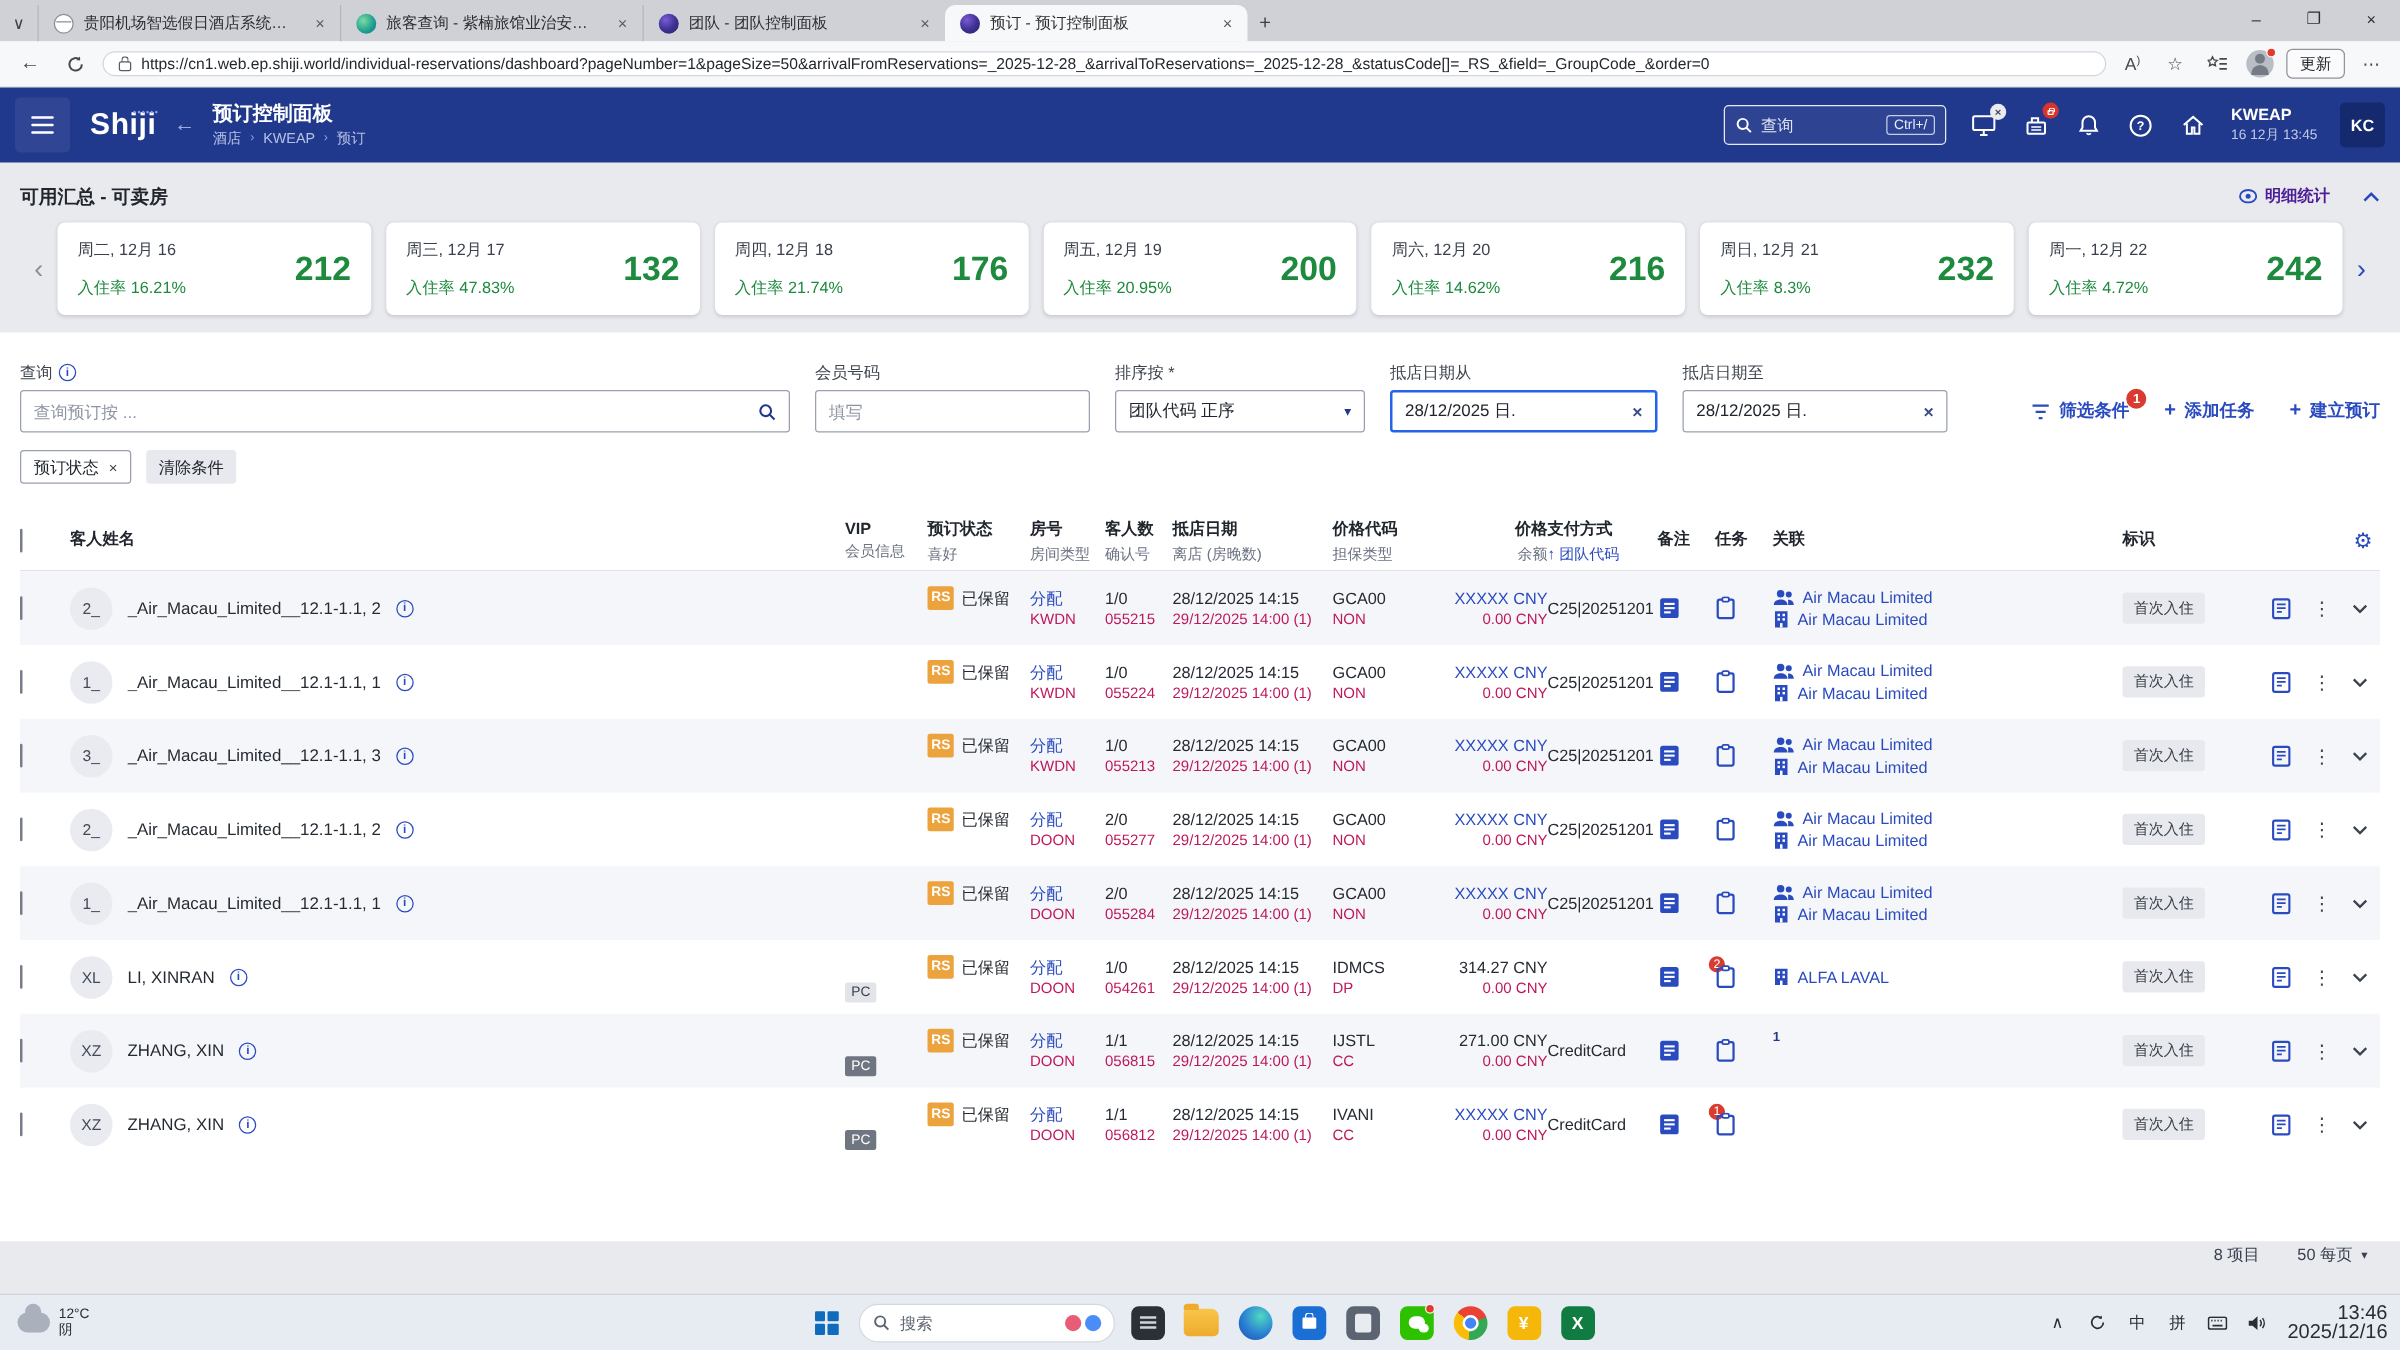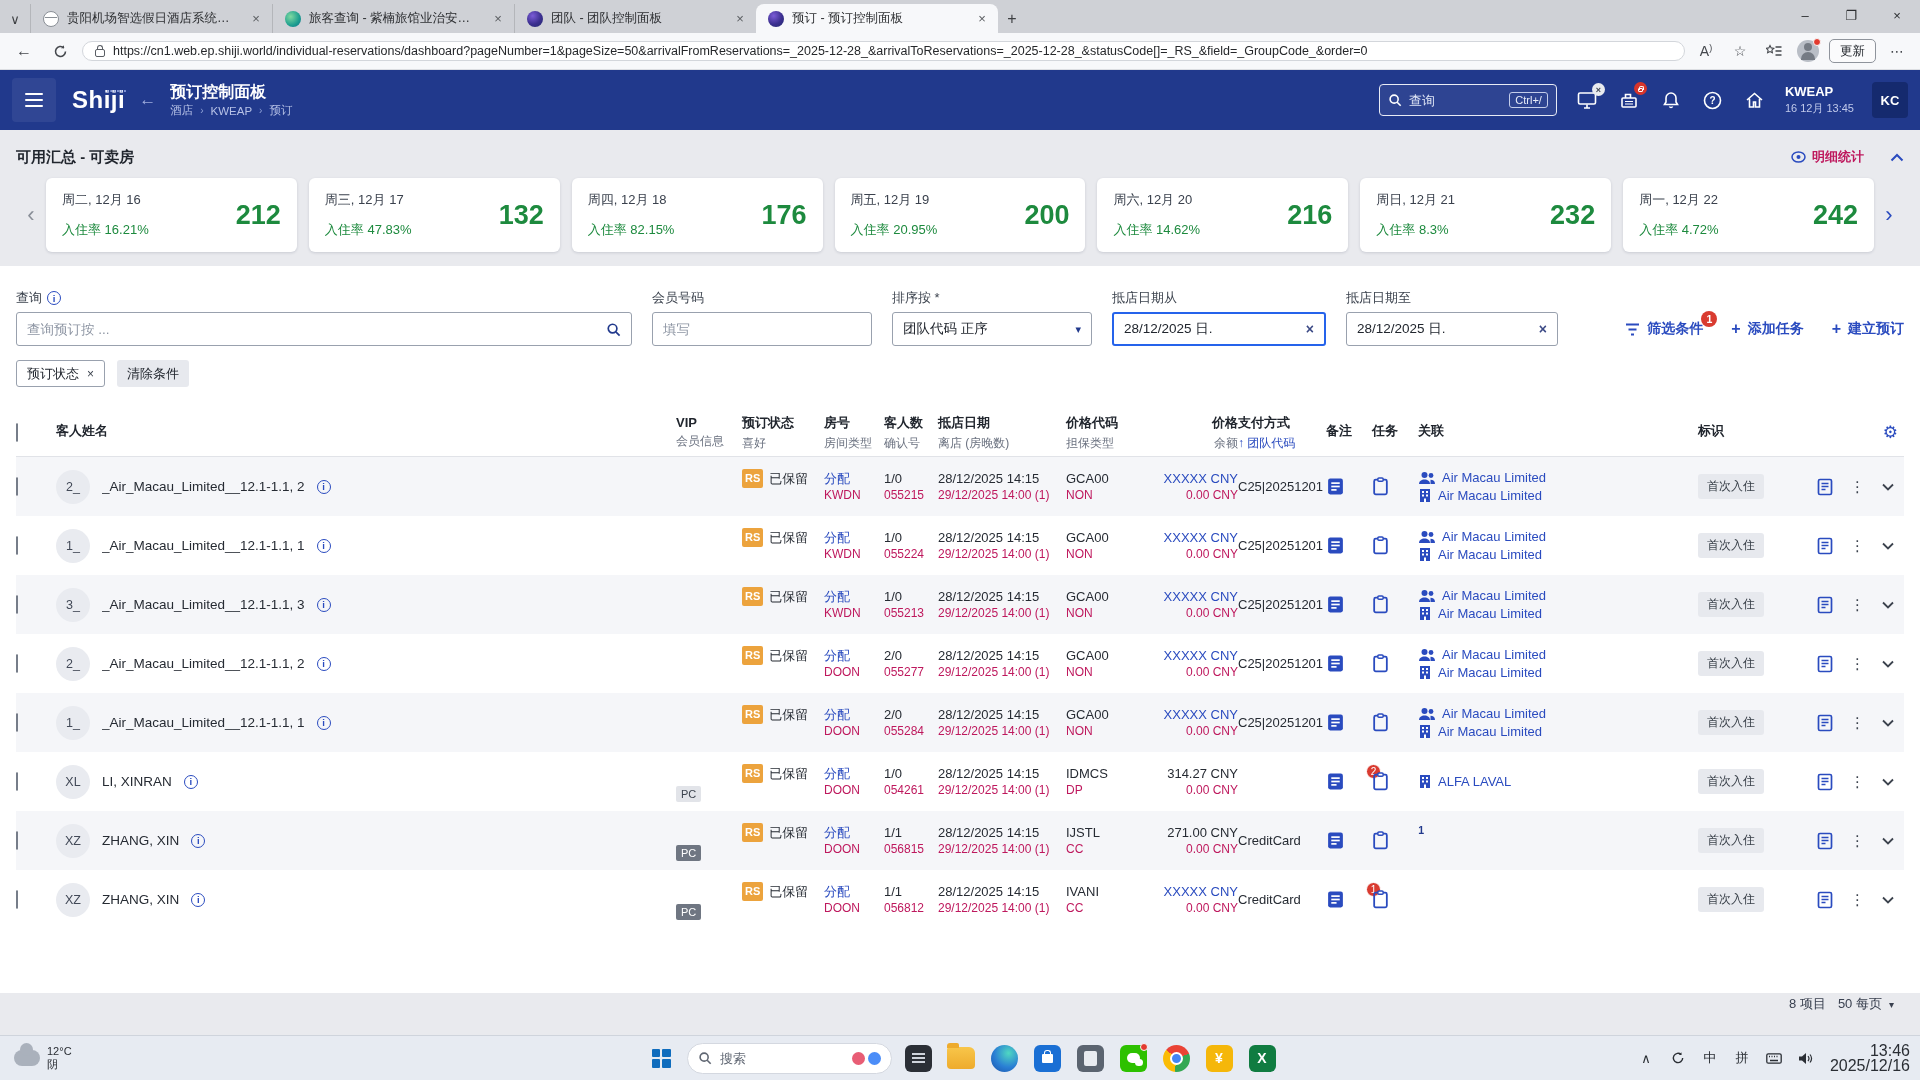--- a/index.html
+++ b/index.html
@@ -57,21 +57,21 @@
   .badge-lock i::before { content:""; position:absolute; top:-3px; left:0px; width:3px; height:3px; border:1px solid #fff; border-bottom:none; border-radius:2px 2px 0 0; }
   .prop { text-align:left; line-height:14px; }
   .prop .pname { font-size:13px; font-weight:bold; }
   .prop .ptime { font-size:11px; color:#c0c9ea; margin-top:2px; }
   .kc { width:36px; height:36px; border-radius:4px; background:#152a6e; display:flex; align-items:center; justify-content:center; font-size:13px; font-weight:bold; }
 
   
   .avail { padding:10px 16px 14px; }
   .avail-top { display:flex; align-items:center; height:34px; }
   .avail-title { font-size:15px; font-weight:bold; color:#21262e; }
-  .detail-link { margin-left:auto; display:flex; align-items:center; gap:6px; color:#be185d; font-size:13px; font-weight:bold; }
+  .detail-link { margin-left:auto; display:flex; align-items:center; gap:6px; color:#4c1d95; font-size:13px; font-weight:bold; }
   .collapse-btn { margin-left:26px; color:#2a4bbf; }
   .cards-wrap { display:flex; align-items:center; margin-top:4px; }
   .car-arrow { width:30px; height:74px; display:flex; align-items:center; justify-content:center; font-size:22px; color:#8a8f98; flex:none; }
   .car-arrow.right { color:#2a4bbf; }
   .cards-row { flex:1; display:flex; gap:12px; }
   .acard { flex:1; background:#fff; border-radius:6px; box-shadow:0 1px 3px rgba(20,30,60,.15); padding:13px 16px; display:flex; height:74px; }
   .acard .aleft { display:flex; flex-direction:column; justify-content:space-between; }
   .acard .adate { font-size:13px; color:#3a414d; }
   .acard .aocc { font-size:13px; color:#1d8a3e; }
   .acard .anum { margin-left:auto; align-self:center; font-size:27px; font-weight:bold; color:#1d8a3e; }
@@ -127,21 +127,21 @@
   .pricecell { text-align:right; }
   .iconcell { position:relative; width:22px; }
   .bubble { position:absolute; top:-8px; right:-9px; min-width:15px; height:15px; border-radius:8px; background:#d93b30; color:#fff; font-size:10px; display:flex; align-items:center; justify-content:center; border:1.5px solid #fff; padding:0 3px; }
   .supnum { position:absolute; top:-7px; right:-6px; color:#21398c; font-size:10.5px; font-weight:bold; }
   .linkscell { display:flex; flex-direction:column; justify-content:center; gap:2px; }
   .linkline { display:flex; align-items:center; gap:6px; color:#2a4bbf; font-size:13px; line-height:16px; }
   .tagpill { display:inline-block; background:#e7e9ee; border-radius:3px; padding:4px 9px; font-size:12px; color:#394049; white-space:nowrap; }
   .actioncell { display:flex; align-items:center; gap:17px; justify-content:flex-end; padding-right:10px; }
   .kebab { color:#3c434e; font-size:15px; }
 
-  .pagerow { position:absolute; left:0; right:0; top:995px; display:flex; align-items:center; justify-content:flex-end; gap:12px; padding:0 26px; font-size:13px; color:#3a4150; }
+  .pagerow { position:absolute; left:0; right:0; top:995px; display:flex; align-items:center; justify-content:flex-end; gap:30px; padding:0 26px; font-size:13px; color:#3a4150; }
   .perpage { display:flex; align-items:center; gap:7px; }
   .perpage .caret { font-size:10px; color:#3a4150; }
 
   
   .taskbar { position:absolute; left:0; right:0; bottom:0; height:45px; background:#e7ebf2; border-top:1px solid #cfd4dc; display:flex; align-items:center; }
   .weather { display:flex; align-items:center; gap:7px; padding:0 14px; }
   .wcloud { width:26px; height:16px; background:#aab1bc; border-radius:8px; position:relative; }
   .wcloud::before { content:""; position:absolute; top:-7px; left:6px; width:13px; height:13px; background:#aab1bc; border-radius:50%; }
   .wtxt { font-size:11px; color:#2a2e34; line-height:13px; }
   .tb-center { position:absolute; left:644px; display:flex; align-items:center; gap:9px; }
@@ -345,21 +345,21 @@
           <div class="aleft">
             <div class="adate">周三, 12月 17</div>
             <div class="aocc">入住率 47.83%</div>
           </div>
           <div class="anum">132</div>
         </div>
 
         <div class="acard">
           <div class="aleft">
             <div class="adate">周四, 12月 18</div>
-            <div class="aocc">入住率 82.15%</div>
+            <div class="aocc">入住率 21.74%</div>
           </div>
           <div class="anum">176</div>
         </div>
 
         <div class="acard">
           <div class="aleft">
             <div class="adate">周五, 12月 19</div>
             <div class="aocc">入住率 20.95%</div>
           </div>
           <div class="anum">200</div>

